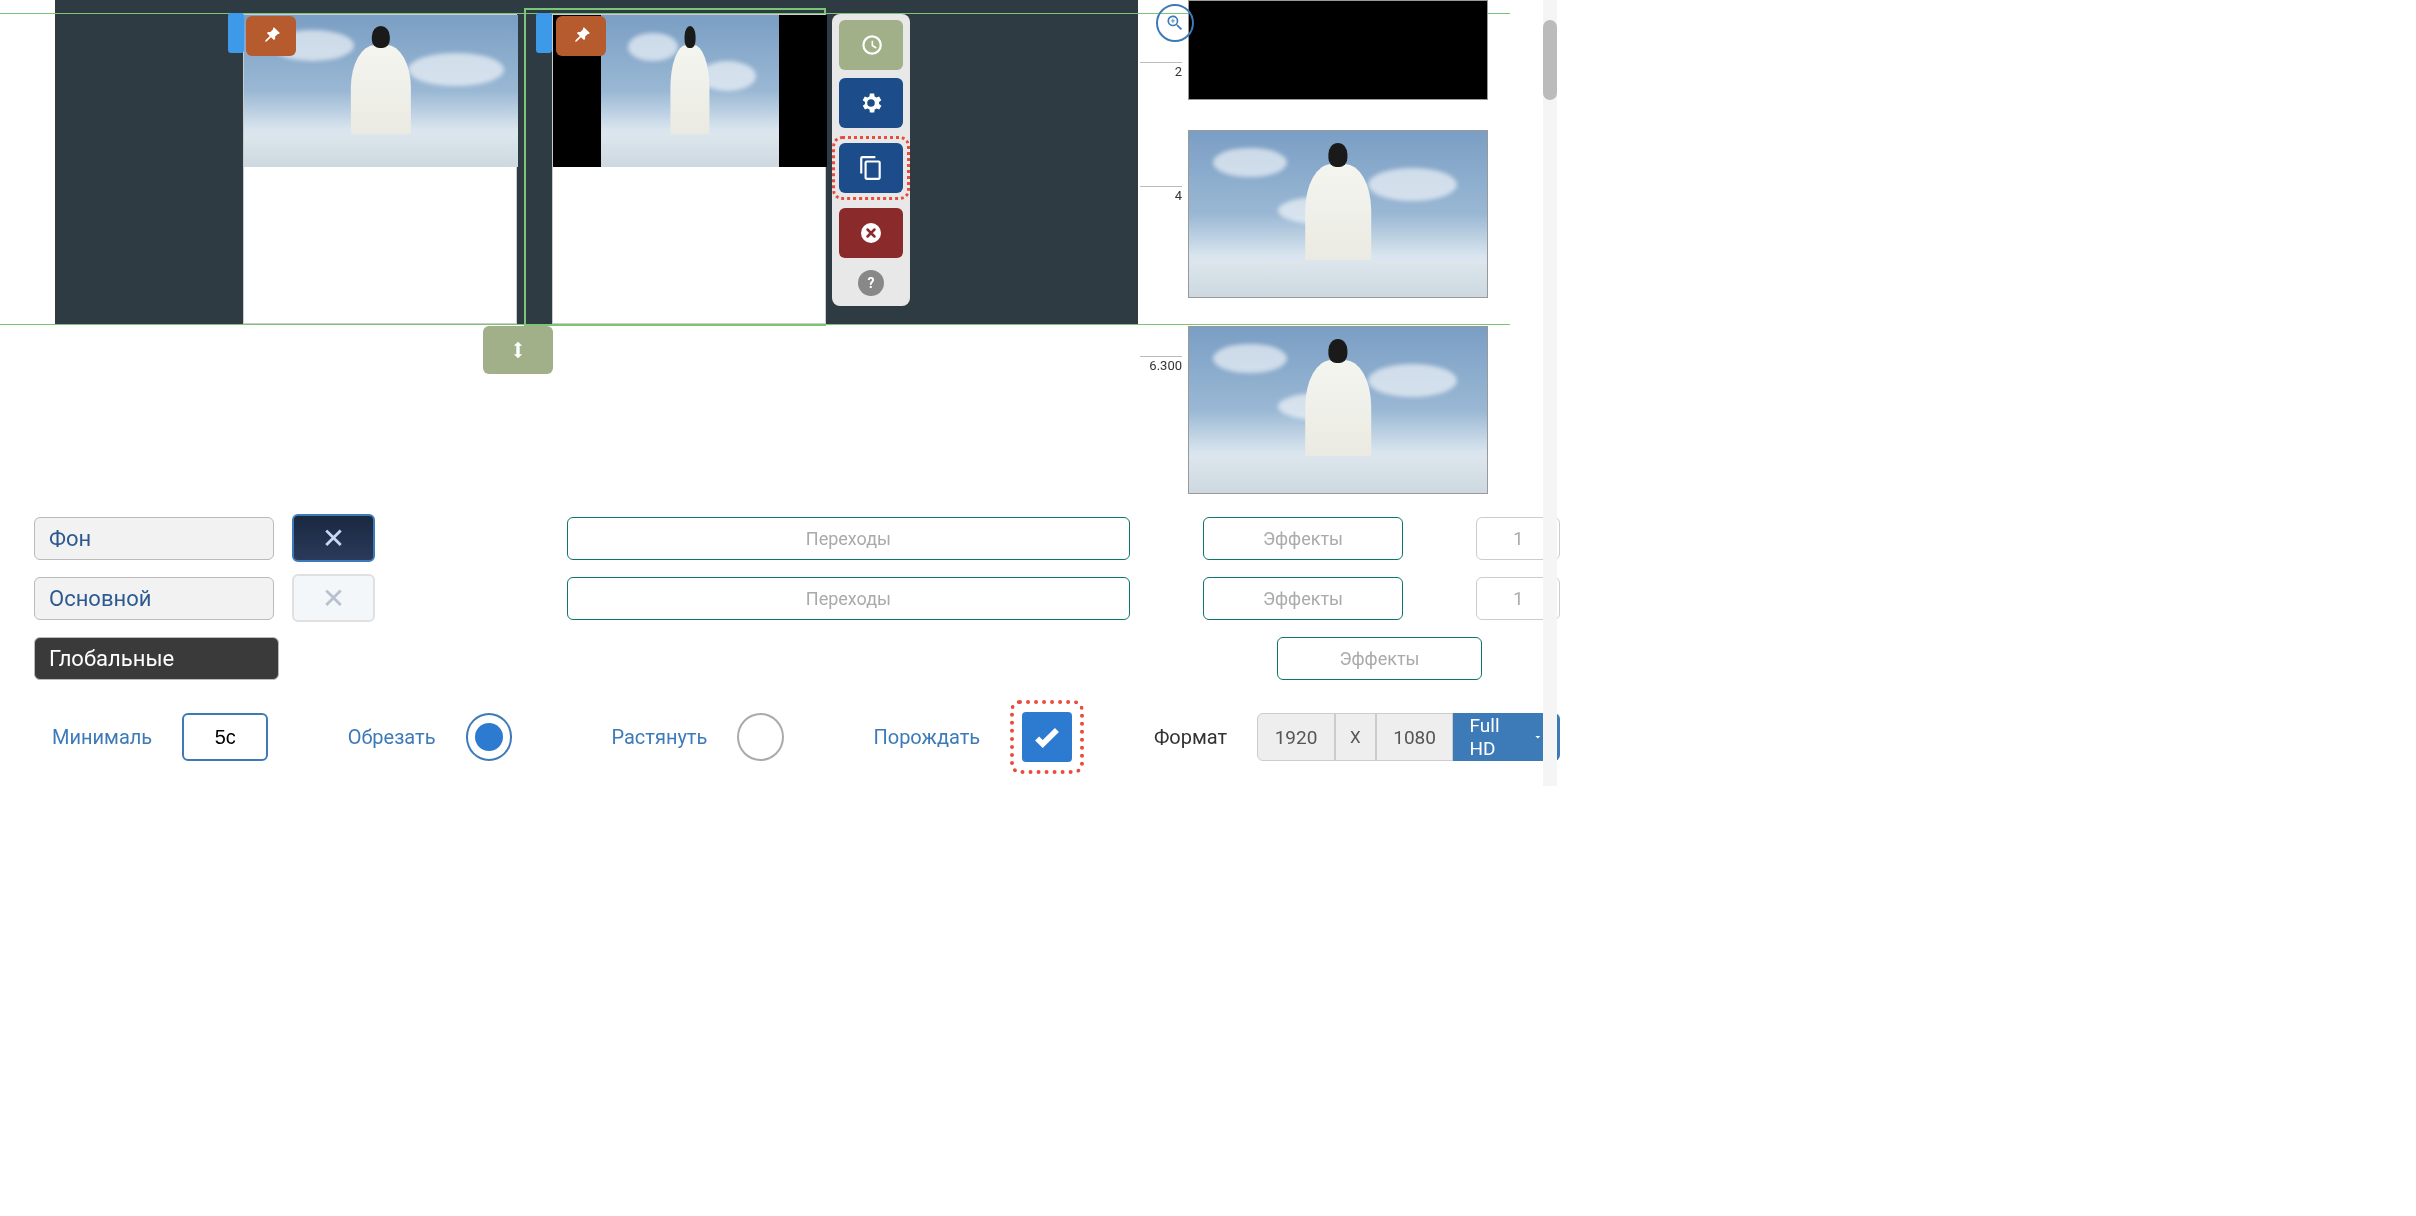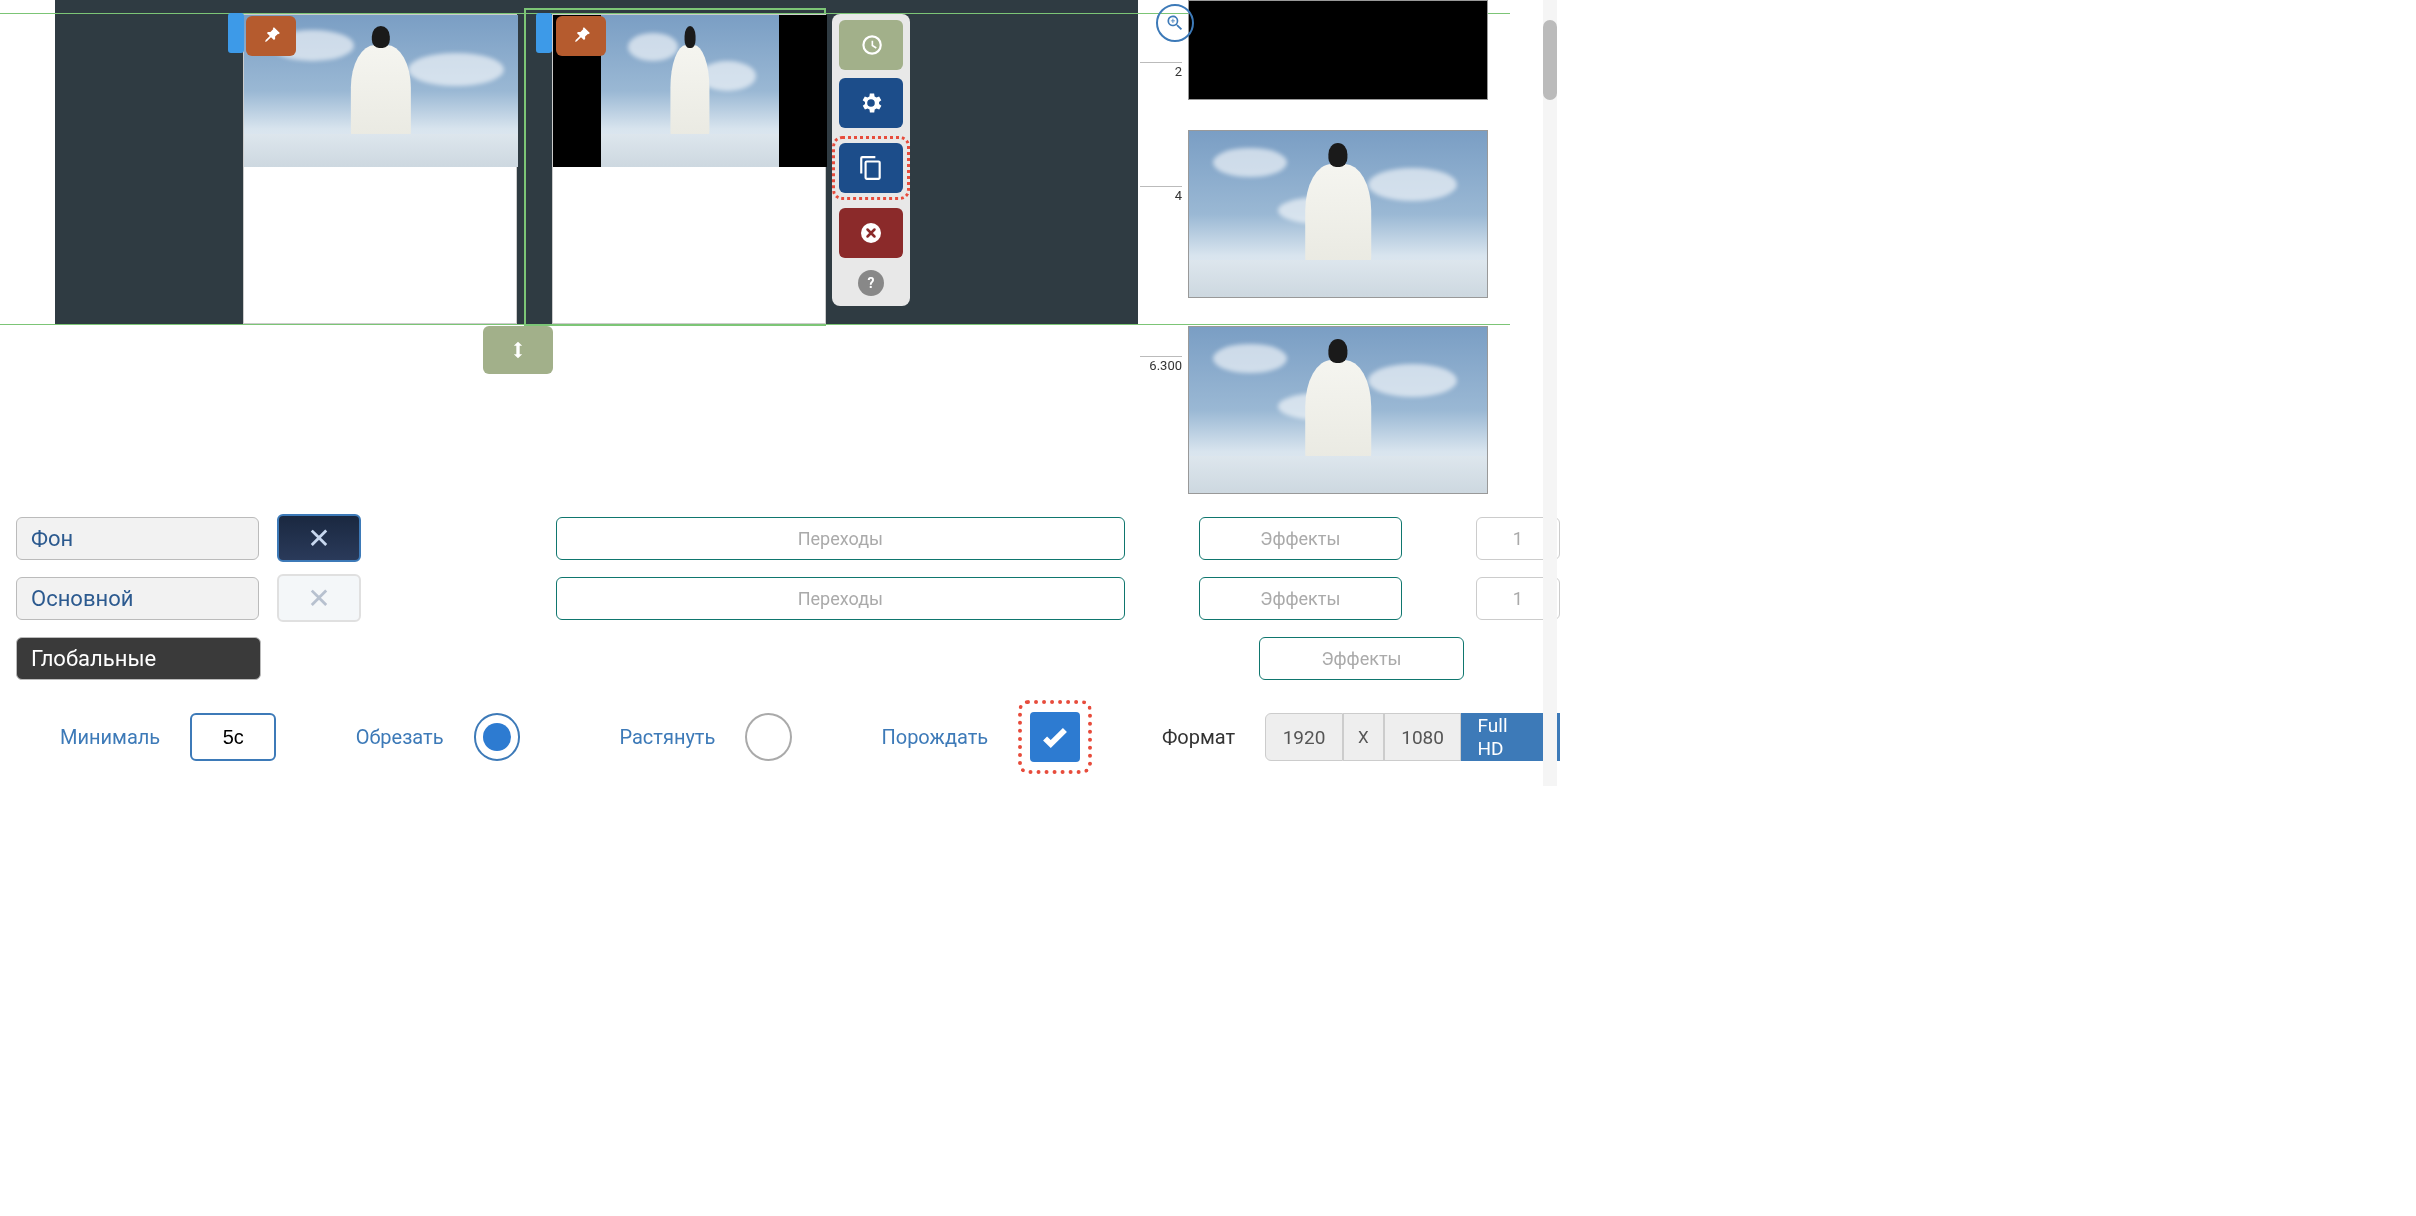--- a/index.html
+++ b/index.html
@@ -31,31 +31,31 @@
 
 .resize-handle { position: absolute; top: 326px; left: 483px; width: 70px; height: 48px; background: #a2b08a; border-radius: 6px; display: flex; justify-content: center; align-items: center; }
 
 .right-panel { position: absolute; left: 1140px; top: 0; width: 400px; }
 .zoom-circle { position: absolute; top: 4px; left: 16px; width: 38px; height: 38px; border: 2px solid #3d7ab8; border-radius: 50%; display: flex; justify-content: center; align-items: center; }
 .ruler-mark { position: absolute; left: 0; font-size: 13px; color: #333; text-align: right; width: 42px; border-top: 1px solid #bbb; padding-top: 1px; }
 .preview-thumb { position: absolute; left: 48px; width: 300px; height: 100px; border: 1px solid #999; }
 .preview-main { position: absolute; left: 48px; width: 300px; border: 1px solid #999; }
 
 .bottom-panel { position: absolute; top: 510px; left: 0; width: 100%; }
-.row { display: flex; align-items: center; height: 56px; gap: 18px; padding-left: 16px; }
+.row { display: flex; align-items: center; height: 56px; gap: 18px; padding-left: 34px; }
 .tag-btn { border: 1px solid #bbb; background: #f2f2f2; border-radius: 6px; padding: 8px 14px; font-size: 22px; color: #2c5a8f; width: 245px; text-align: left; }
 .tag-dark { background: #3a3a3a; color: #fff; }
 .thumb-small { width: 85px; height: 48px; border-radius: 6px; border: 2px solid #3d7ab8; display: flex; justify-content: center; align-items: center; font-size: 28px; }
 .thumb-small.pale { border-color: #ccc; opacity: 0.6; }
 .wide-btn { border: 1px solid #0f766e; border-radius: 6px; padding: 10px; font-size: 18px; color: #aaa; text-align: center; }
 .transitions-btn { width: 575px; }
 .effects-btn { width: 205px; }
 .count-box { width: 85px; border: 1px solid #ccc; border-radius: 6px; padding: 10px; font-size: 18px; color: #aaa; text-align: center; }
 
-.footer-row { position: absolute; top: 700px; left: 8px; width: 100%; display: flex; align-items: center; gap: 30px; padding-left: 52px; }
+.footer-row { position: absolute; top: 700px; left: 0; width: 100%; display: flex; align-items: center; gap: 30px; padding-left: 52px; }
 .footer-label { font-size: 20px; color: #3d7ab8; }
 .footer-input { width: 86px; height: 48px; border: 2px solid #3d7ab8; border-radius: 6px; font-size: 20px; text-align: center; }
 .radio-outer { width: 48px; height: 48px; border: 2px solid #3d7ab8; border-radius: 50%; display: flex; justify-content: center; align-items: center; }
 .radio-outer.empty { border-color: #aaa; }
 .radio-inner { width: 28px; height: 28px; border-radius: 50%; background: #2d7bd1; }
 .check-hl { border: 4px dotted #e74c3c; border-radius: 10px; padding: 8px; }
 .check-box { width: 50px; height: 50px; background: #2d7bd1; border-radius: 4px; display: flex; justify-content: center; align-items: center; }
 .footer-dark { font-size: 20px; color: #333; }
 .dim-input { width: 80px; height: 48px; background: #eee; border: 1px solid #ccc; font-size: 19px; color: #555; text-align: center; display: flex; justify-content: center; align-items: center; }
 .x-sep { width: 42px; height: 48px; background: #eee; border: 1px solid #ccc; font-size: 17px; color: #555; display: flex; justify-content: center; align-items: center; }

